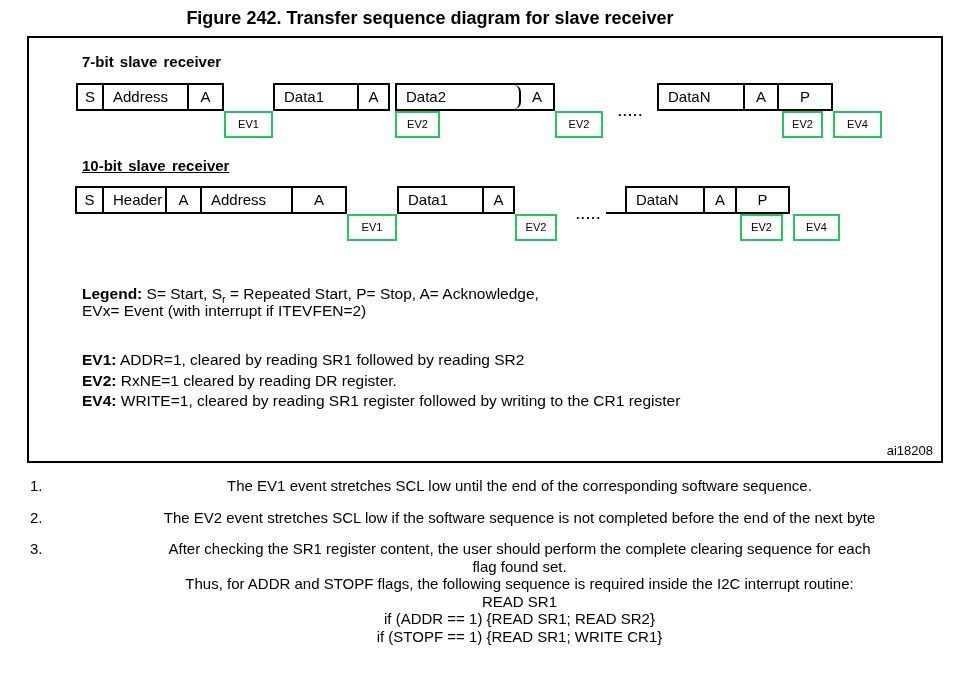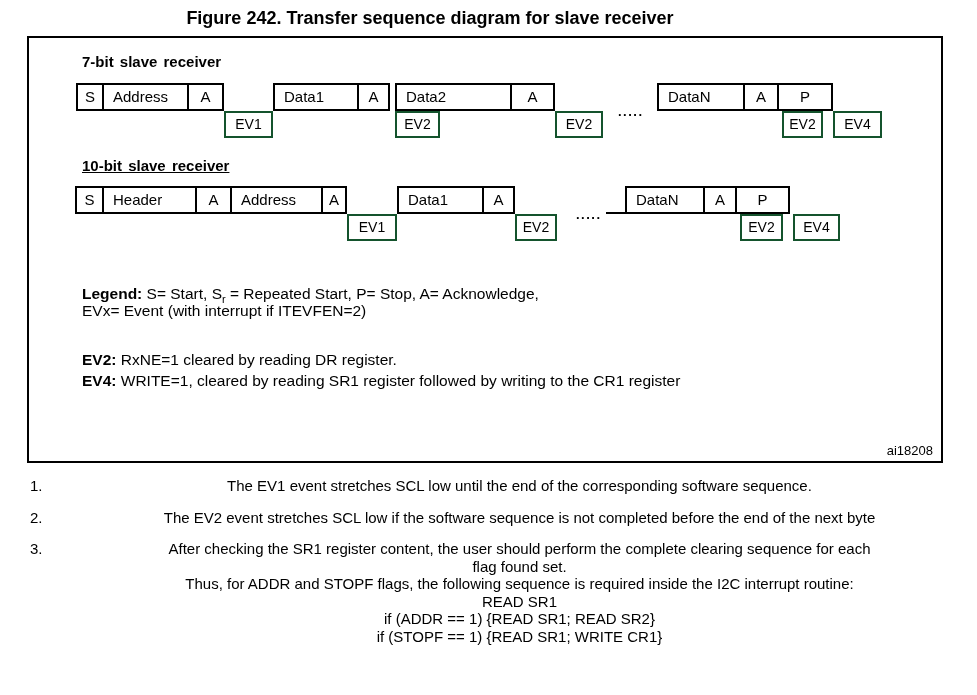--- a/index.html
+++ b/index.html
@@ -28,22 +28,22 @@
     box-sizing:border-box;background:#fff;
   }
   .cell{
     box-sizing:border-box;border-right:2px solid #000;
     font-size:15px;line-height:24px;text-align:center;
     flex:0 0 auto;white-space:nowrap;overflow:hidden;
   }
   .cell.left{text-align:left;padding-left:9px;}
   .cell.last{border-right:none;flex:1 1 auto;}
   .evbox{
-    position:absolute;border:2px solid #14532d;box-sizing:border-box;
-    font-size:14px;line-height:23px;text-align:center;background:#fff;
+    position:absolute;border:2px solid #22c55e;box-sizing:border-box;
+    font-size:11px;line-height:23px;text-align:center;background:#fff;
     white-space:nowrap;overflow:hidden;
   }
   .dots{
     position:absolute;font-size:13px;font-weight:bold;letter-spacing:1.5px;
     white-space:nowrap;
   }
   .tail{position:absolute;background:#000;}
   .legend{
     position:absolute;left:82px;top:285px;
     font-size:15.5px;line-height:17px;white-space:nowrap;
@@ -76,37 +76,37 @@
     <div class="strip" style="left: 76px; top: 83px; width: 148px; height: 28px;">
       <div class="cell" style="width: 26px;">S</div>
       <div class="cell left" style="width: 85px;">Address</div>
       <div class="cell last" style="width: 37px;">A</div>
     </div>
     <div class="strip" style="left: 273px; top: 83px; width: 117px; height: 28px;">
       <div class="cell left" style="width: 84px;">Data1</div>
       <div class="cell last" style="width: 33px;">A</div>
     </div>
     <div class="strip" style="left: 395px; top: 83px; width: 160px; height: 28px;">
-      <div class="cell left" style="width: 115px;">Data2</div>
+      <div class="cell left" style="width: 124px; border-radius: 7px;">Data2</div>
       <div class="cell last" style="width: 37px;">A</div>
     </div>
     <div class="strip" style="left: 657px; top: 83px; width: 176px; height: 28px;">
       <div class="cell left" style="width: 86px;">DataN</div>
       <div class="cell" style="width: 34px;">A</div>
       <div class="cell last" style="width: 56px;">P</div>
     </div>
     <div class="evbox" style="left: 224px; top: 111px; width: 49px; height: 27px;">EV1</div>
     <div class="evbox" style="left: 395px; top: 111px; width: 45px; height: 27px;">EV2</div>
     <div class="evbox" style="left: 555px; top: 111px; width: 48px; height: 27px;">EV2</div>
     <div class="evbox" style="left: 782px; top: 111px; width: 41px; height: 27px;">EV2</div>
     <div class="evbox" style="left: 833px; top: 111px; width: 49px; height: 27px;">EV4</div>
     <div class="dots" style="left: 618px; top: 104px;">.....</div>
     <div class="strip" style="left: 75px; top: 186px; width: 272px; height: 28px;">
       <div class="cell" style="width: 27px;">S</div>
-      <div class="cell left" style="width: 93px;">Header</div>
+      <div class="cell left" style="width: 63px;">Header</div>
       <div class="cell" style="width: 35px;">A</div>
       <div class="cell left" style="width: 91px;">Address</div>
       <div class="cell last" style="width: 34px;">A</div>
     </div>
     <div class="strip" style="left: 397px; top: 186px; width: 118px; height: 28px;">
       <div class="cell left" style="width: 85px;">Data1</div>
       <div class="cell last" style="width: 33px;">A</div>
     </div>
     <div class="strip" style="left: 625px; top: 186px; width: 165px; height: 28px;">
       <div class="cell left" style="width: 78px;">DataN</div>
@@ -123,20 +123,21 @@
 
 <div class="seq-heading" style="left: 82px; top: 53px;">7-bit slave receiver</div>
 <div class="seq-heading" style="left: 82px; top: 157px; text-decoration: underline;">10-bit slave receiver</div>
 
 <div class="legend">
   <div><b>Legend:</b><span> S= Start, S</span><sub>r</sub><span> = Repeated Start, P= Stop, A= Acknowledge,</span></div>
   <div>EVx= Event (with interrupt if ITEVFEN=2)</div>
 </div>
 
 <div class="evdefs">
+  <div><b>EV1:</b><span> ADDR=1, cleared by reading SR1 followed by reading SR2</span></div>
   <div><b>EV2:</b><span> RxNE=1 cleared by reading DR register.</span></div>
   <div><b>EV4:</b><span> WRITE=1, cleared by reading SR1 register followed by writing to the CR1 register</span></div>
 </div>
 
 <div class="notes" id="notes">
     <div class="note">
       <div class="note-num">1.</div>
       <div class="note-lines">
         <div class="note-line">The EV1 event stretches SCL low until the end of the corresponding software sequence.</div>
       </div>

